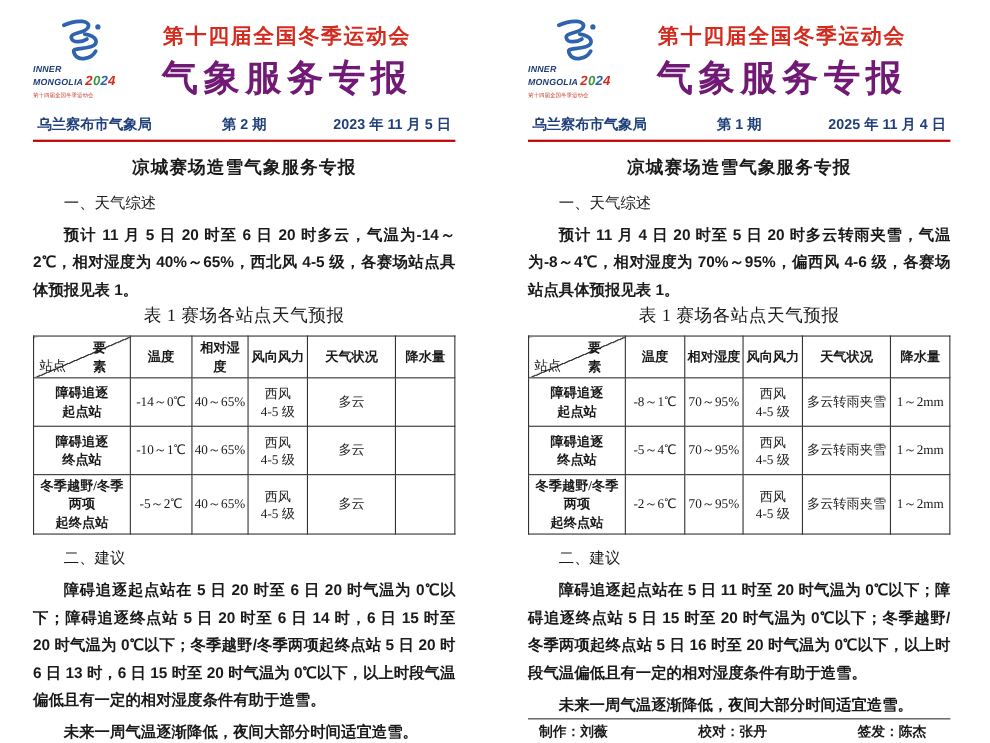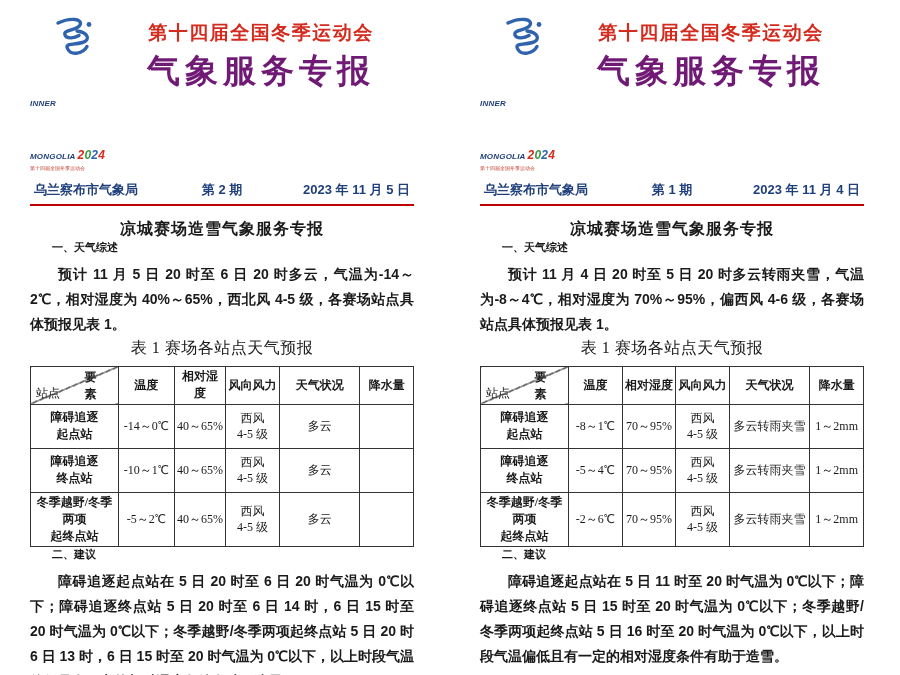--- a/index.html
+++ b/index.html
@@ -18,21 +18,21 @@
     display: flex; flex-direction: column;
   }
 
   
   .doc-header { display: flex; align-items: flex-start; }
   .logo { width: 92px; flex: 0 0 auto; padding-top: 2px; }
   .logo svg { display: block; margin-left: 14px; }
   .logo-line1, .logo-line2 {
     font-style: italic; font-weight: bold;
     color: #1f3f7a; font-size: 8px; line-height: 1.15;
-    letter-spacing: .2px; white-space: nowrap; margin-top: 41px;
+    letter-spacing: .2px; white-space: nowrap;
   }
   .logo-year { font-size: 12px; font-weight: bold; font-style: italic; margin-left: 2px; }
   .yd0, .yd3 { color: #d42b1f; }
   .yd1 { color: #3a9a43; }
   .yd2 { color: #2f63ad; }
   .logo-sub { font-size: 5px; color: #c03a2b; margin-top: 2px; white-space: nowrap; overflow: hidden; }
 
   .titles { flex: 1; text-align: center; padding-top: 6px; padding-right: 14px; }
   .event-title {
     color: #d42b1f; font-weight: bold; font-size: 19px;
@@ -53,21 +53,21 @@
   .masthead .bureau { flex: 1.3; text-align: left; }
   .masthead .issue  { flex: 1;   text-align: center; }
   .masthead .date   { flex: 1.3; text-align: right; white-space: nowrap; }
 
   
   .doc-title {
     text-align: center; font-weight: bold; font-size: 16px;
     margin-top: 13px; font-family: "Liberation Serif", serif;
     letter-spacing: 1px;
   }
-  .sec-heading { font-weight: bold; font-size: 11px; padding-left: 2em; }
+  .sec-heading { font-weight: normal; font-size: 14px; margin-top: 13px; padding-left: 2em; }
   .para {
     font-size: 14px; line-height: 25px; font-weight: 600;
     text-align: justify; text-indent: 2em; margin-top: 7px;
   }
   .para.tight { margin-top: 4px; }
 
   
   .tbl-caption {
     text-align: center; font-size: 16px; margin-top: 1px;
     font-family: "Liberation Serif", serif; letter-spacing: .5px;
@@ -234,21 +234,21 @@
       </div>
       <div class="titles">
         <div class="event-title">第十四届全国冬季运动会</div>
         <div class="report-title">气象服务专报</div>
       </div>
     </div>
 
     <div class="masthead">
       <span class="bureau">乌兰察布市气象局</span>
       <span class="issue">第 1 期</span>
-      <span class="date">2023 年 11 月 4 日</span>
+      <span class="date">2025 年 11 月 4 日</span>
     </div>
 
     <div class="doc-title">凉城赛场造雪气象服务专报</div>
 
     <div class="sec-heading">一、天气综述</div>
     <div class="para">预计 11 月 4 日 20 时至 5 日 20 时多云转雨夹雪，气温为-8～4℃，相对湿度为 70%～95%，偏西风 4-6 级，各赛场站点具体预报见表 1。</div>
 
     <div class="tbl-caption">表 1  赛场各站点天气预报</div>
     <table class="forecast">
       <colgroup>

